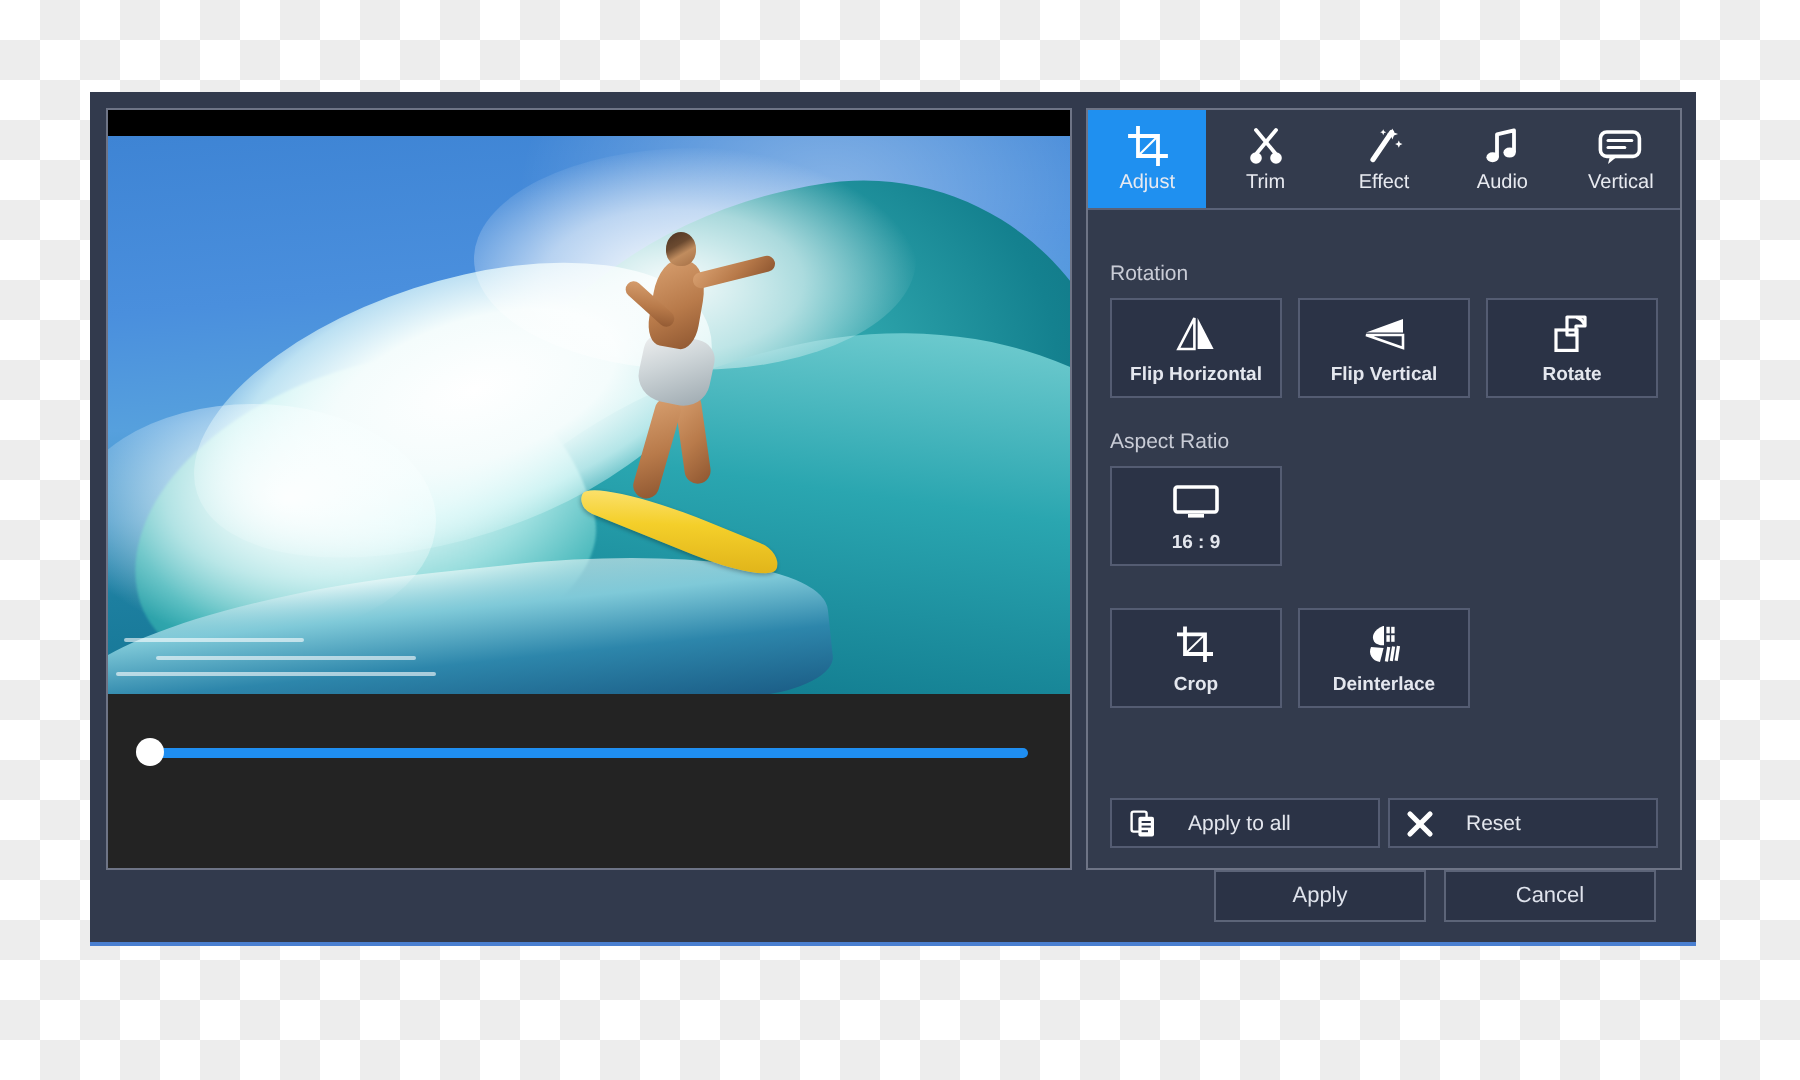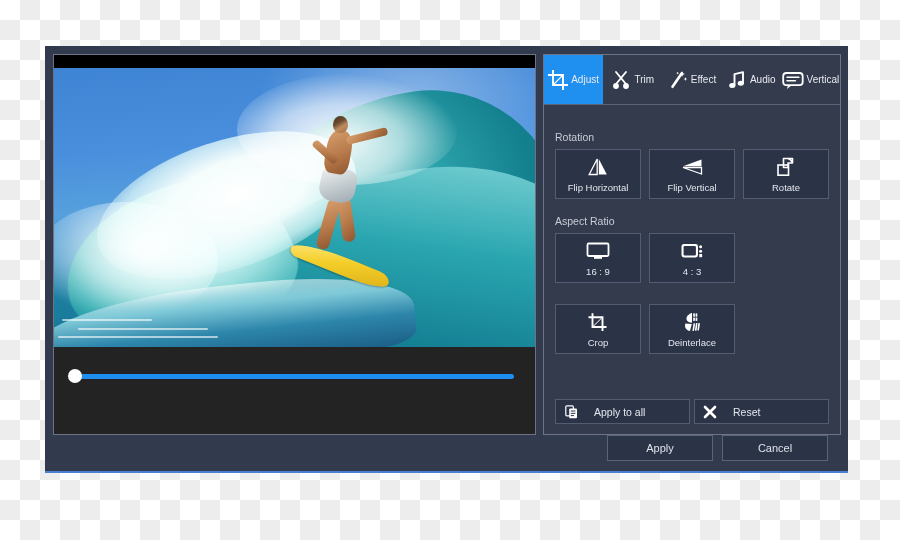--- a/index.html
+++ b/index.html
@@ -283,21 +283,21 @@
 
   #tab-bar {
     display: flex;
     height: 50px;
     background: #333b4d;
     border-bottom: 1px solid #5a6278;
   }
   .tab {
     flex: 1;
     display: flex;
-    flex-direction: row;
+    flex-direction: column;
     align-items: center;
     justify-content: center;
     gap: 3px;
     color: #e8eaf0;
     font-size: 10px;
     cursor: pointer;
   }
   .tab.active { background: #1f90f0; }
   .tab .tab-icon { height: 20px; display: flex; align-items: center; justify-content: center; }
 
@@ -310,20 +310,21 @@
   .group-label {
     color: #c9ccd6;
     font-size: 10.5px;
     margin-bottom: 6px;
     margin-top: 16px;
   }
 
   .btn-row {
     display: flex;
     gap: 8px;
+    font-weight: bold;
   }
   .tool-btn {
     width: 86px;
     height: 50px;
     background: #2b3346;
     border: 1px solid #545c72;
     display: flex;
     flex-direction: column;
     align-items: center;
     justify-content: center;
@@ -539,32 +540,20 @@
             <div class="tool-btn">
               <span class="ticon">
                 <svg width="24" height="20" viewBox="0 0 24 20">
                   <rect x="1.5" y="2.5" width="21" height="12.5" rx="1.2" stroke="#fff" stroke-width="1.8" fill="none"></rect>
                   <rect x="8" y="16" width="8" height="1.8" fill="#fff"></rect>
                 </svg>
               </span>
               <span>16 : 9</span>
             </div>
 
-            <div class="tool-btn">
-              <span class="ticon">
-                <svg width="24" height="20" viewBox="0 0 24 20">
-                  <rect x="1.5" y="3" width="16.5" height="13.5" rx="2.4" fill="#fff"></rect>
-                  <rect x="3.6" y="5" width="12.3" height="9.5" rx="1.2" fill="#2b3346"></rect>
-                  <circle cx="20.6" cy="5.8" r="1.5" fill="#fff"></circle>
-                  <circle cx="20.6" cy="10.2" r="1.5" fill="#fff"></circle>
-                  <rect x="19.3" y="13" width="2.8" height="3.2" fill="#fff"></rect>
-                </svg>
-              </span>
-              <span>4 : 3</span>
-            </div>
           </div>
         </div>
 
         <div id="extra-group">
           <div class="btn-row">
 
             <div class="tool-btn">
               <span class="ticon">
                 <svg width="22" height="20" viewBox="0 0 22 20">
                   <path d="M5.5 1.2 L5.5 15 L19.5 15" stroke="#fff" stroke-width="1.9" fill="none"></path>

